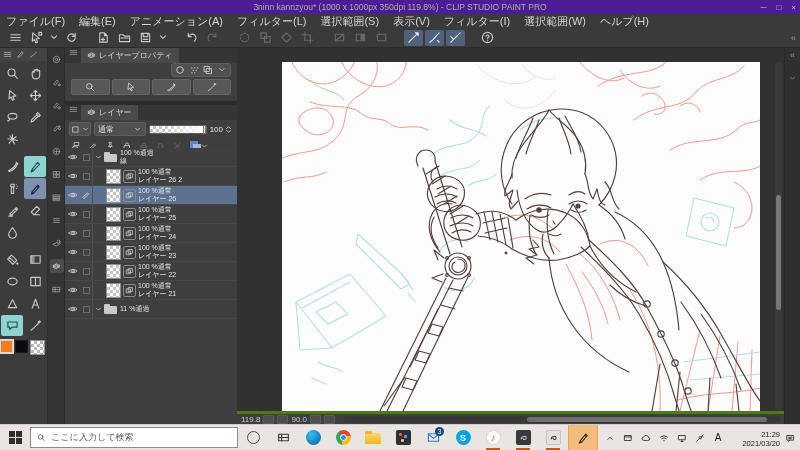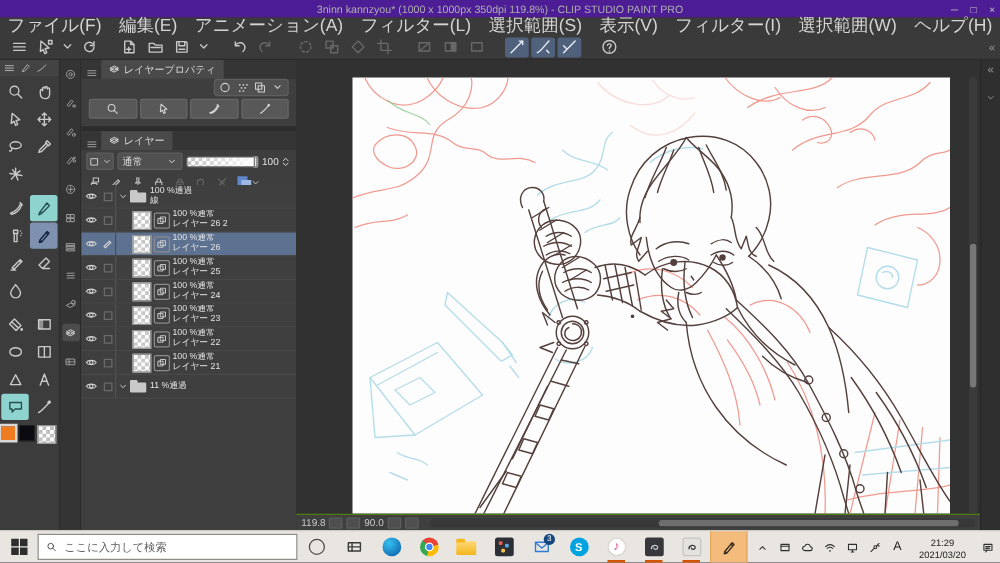--- a/index.html
+++ b/index.html
@@ -6,21 +6,21 @@
   html,body{width:800px;height:450px;overflow:hidden;background:#333;
     font-family:"Liberation Sans","DejaVu Sans",sans-serif;color:#cfcfcf;}
   
   #titlebar{position:absolute;top:0;left:0;right:0;height:14px;background:#4c1d95;
     display:flex;align-items:center;justify-content:center}
   #title-text{font-size:8.5px;color:#aeaeae;white-space:nowrap}
   #win-controls{position:absolute;right:4px;top:0;height:14px;display:flex;gap:10px;align-items:center}
   #win-controls span{font-size:8px;color:#c4c4c4;cursor:default}
   #menubar{position:absolute;top:14px;left:0;right:0;height:14px;background:#3a3a3a;
     display:flex;align-items:center;padding-left:6px;gap:14px}
-  #menubar .menu-item{font-size:14px;color:#d4d4d4;white-space:nowrap}
+  #menubar .menu-item{font-size:11px;color:#d4d4d4;white-space:nowrap}
   #toolbar{position:absolute;top:28px;left:0;right:0;height:20px;background:#3a3a3a;
     border-bottom:1px solid #2b2b2b;display:flex;align-items:center;padding-left:6px;gap:2px}
   .tbtn{width:19px;height:16px;border-radius:2px;display:flex;align-items:center;justify-content:center;color:#c9c9c9}
   .tbtn.narrow{width:12px}
   .tbtn.disabled{opacity:.32}
   .tbtn.active{background:#50617c;color:#e8eef8}
   .tsep{width:9px;height:16px}
   #toolbar-collapse{margin-left:auto;margin-right:4px;color:#9a9a9a;font-size:9px}
   
   #main{position:absolute;top:48px;left:0;right:0;bottom:26px;background:#333}
@@ -36,21 +36,21 @@
   #swatches{display:flex;gap:2px;justify-content:center;margin-top:3px}
   .swatch{width:13px;height:13px;border:1px solid #1e1e1e}
   .swatch.sel{outline:2px solid #d8d8d8;outline-offset:-1px}
   
   #dockstrip{position:absolute;top:0;left:49px;bottom:0;width:16px;background:#343434;border-right:1px solid #2b2b2b;
     display:flex;flex-direction:column;align-items:center;padding-top:4px;gap:9px}
   .dock-ic{width:14px;height:14px;color:#9f9f9f;display:flex;align-items:center;justify-content:center;border-radius:2px}
   .dock-ic.active{background:#4c4c4c;color:#d9d9d9}
   
   #panels{position:absolute;top:0;left:65px;bottom:0;width:172px;background:#3e3e3e}
-  .panel-tab{height:15px;background:#353535;display:flex;align-items:flex-end;gap:3px;padding-left:4px}
+  .panel-tab{height:15px;background:#353535;display:flex;align-items:flex-start;gap:3px;padding-left:4px}
   .panel-tab .tab-act{background:#4a4a4a;height:15px;display:flex;align-items:center;gap:3px;padding:0 6px;
     font-size:8px;color:#d8d8d8;white-space:nowrap}
   .plabel{font-size:8px;color:#bdbdbd;padding:3px 0 2px 6px;white-space:nowrap;overflow:hidden}
   .plabel:after{content:"";display:inline-block;width:60px;height:1px;background:#555;margin-left:4px;vertical-align:middle}
   #effect-btns{display:flex;justify-content:flex-end;padding-right:6px}
   .pillbox{background:#505050;border:1px solid #5e5e5e;border-radius:3px;display:flex;align-items:center;padding:1px 3px;gap:4px}
   #expr-dd{margin:1px 6px 0 18px;height:17px;background:#505050;border:1px solid #5e5e5e;border-radius:3px;
     display:flex;align-items:center;padding:0 5px;gap:5px}
   #expr-dd .txt{font-size:8.5px;color:#e0e0e0;flex:1;text-align:center}
   .tricolor{width:12px;height:10px;position:relative}
@@ -98,46 +98,46 @@
   
   #canvasarea{position:absolute;top:0;left:237px;right:16px;bottom:0;background:#313131}
   #tabbar{position:absolute;top:0;left:0;right:0;height:14px;background:#2b2b2b;display:flex}
   #doc-tab{background:#474747;display:flex;align-items:center;gap:6px;padding:0 7px;font-size:8px;color:#d6d6d6}
   #doc-tab .x{color:#9f9f9f;font-size:8px}
   #canvaswrap{position:absolute;top:14px;left:0;right:0;bottom:13px;background:#313131}
   #canvas{position:absolute;top:0;left:45px;width:478px;height:100%;background:#fdfdfd;overflow:hidden}
   #canvas svg{display:block;width:100%;height:100%}
   #vscroll{position:absolute;top:0;right:2px;width:7px;height:100%;background:#3a3a3a;border-radius:3px}
   #vscroll .thumb{position:absolute;top:38%;height:33%;left:1px;right:1px;background:#777;border-radius:3px}
-  #canvasfooter{position:absolute;left:0;right:0;bottom:0;height:13px;background:#3f3f3f;border-top:1px solid #4d7c0f;
+  #canvasfooter{position:absolute;left:0;right:0;bottom:0;height:13px;background:#3f3f3f;border-top:3px solid #4d7c0f;
     display:flex;align-items:center;gap:3px;padding:0 4px}
   .fval{font-size:8px;color:#c9c9c9}
   .fbtn{width:11px;height:9px;background:#4e4e4e;border:1px solid #5c5c5c;border-radius:1px}
   #hscroll{flex:1;height:7px;background:#383838;border-radius:3px;position:relative;margin-left:6px}
   #hscroll .thumb{position:absolute;left:42%;width:55%;top:1px;bottom:1px;background:#6e6e6e;border-radius:3px}
   
   #rightdock{position:absolute;top:0;right:0;bottom:0;width:16px;background:#2f2f2f;border-left:1px solid #272727;
     display:flex;flex-direction:column;align-items:center;padding-top:2px;gap:14px;color:#9a9a9a;font-size:9px}
   
   #taskbar{position:absolute;left:0;right:0;bottom:0;height:26px;background:#e9e6e2;border-top:1px solid #cfcbc7;
     display:flex;align-items:stretch}
   #start-btn{width:30px;display:flex;align-items:center;justify-content:center}
   .winlogo{display:grid;grid-template-columns:6px 6px;grid-template-rows:6px 6px;gap:1px}
   .winlogo i{background:#2e2e2e}
   #searchbox{width:208px;margin:2px 0;background:#fff;border:1px solid #8f8c88;display:flex;align-items:center;padding:0 6px;gap:6px}
-  #searchbox input{border:none;outline:none;font-size:9px;color:#444;width:100%;font-family:Liberation Serif, serif;background:transparent}
+  #searchbox input{border:none;outline:none;font-size:9px;color:#444;width:100%;font-family:Liberation Mono, monospace;background:transparent}
   #searchbox input::placeholder{color:#5c5c5c}
   .tb-app{width:30px;display:flex;align-items:center;justify-content:center;position:relative}
   .tb-app .underline{position:absolute;bottom:0;left:8px;right:8px;height:2px;background:#d35400}
   .tb-app.activeapp{background:#f4bc7c;border-left:1px solid #e2a55f;border-right:1px solid #e2a55f}
   .badge{position:absolute;top:2px;right:4px;width:9px;height:9px;border-radius:50%;background:#16477c;color:#fff;
     font-size:6.5px;display:flex;align-items:center;justify-content:center}
   #tray{margin-left:auto;display:flex;align-items:center;gap:2px;padding-right:2px}
   .tray-ic{width:16px;height:22px;display:flex;align-items:center;justify-content:center;color:#2e2e2e}
-  #clock{width:52px;text-align:center;font-size:7.5px;line-height:9px;color:#1c1c1c;padding-top:3px}
+  #clock{width:52px;text-align:right;font-size:7.5px;line-height:9px;color:#1c1c1c;padding-top:3px}
   .circle-edge{width:15px;height:15px;border-radius:50%;background:radial-gradient(circle at 35% 30%,#35c1f1,#0a57a0)}
   .circle-chrome{width:15px;height:15px;border-radius:50%;position:relative;
     background:conic-gradient(from -45deg,#ea4335 0 120deg,#fbbc04 0 240deg,#34a853 0 360deg)}
   .circle-chrome:after{content:"";position:absolute;inset:4px;border-radius:50%;background:#4285f4;border:1.5px solid #fff}
   .folder-expl{width:16px;height:11px;background:linear-gradient(#ffd978,#f3b71d);border-radius:1px;position:relative;margin-top:2px}
   .folder-expl:before{content:"";position:absolute;top:-2px;left:0;width:7px;height:3px;background:#f3b71d;border-radius:1px 1px 0 0}
   .darkapp{width:15px;height:15px;border-radius:2px;background:#2c2f35;position:relative}
   .darkapp i{position:absolute;width:3px;height:3px;border-radius:1px}
   .skype{width:15px;height:15px;border-radius:50%;background:#00a3e0;color:#fff;font-size:9px;font-weight:bold;
     display:flex;align-items:center;justify-content:center}

